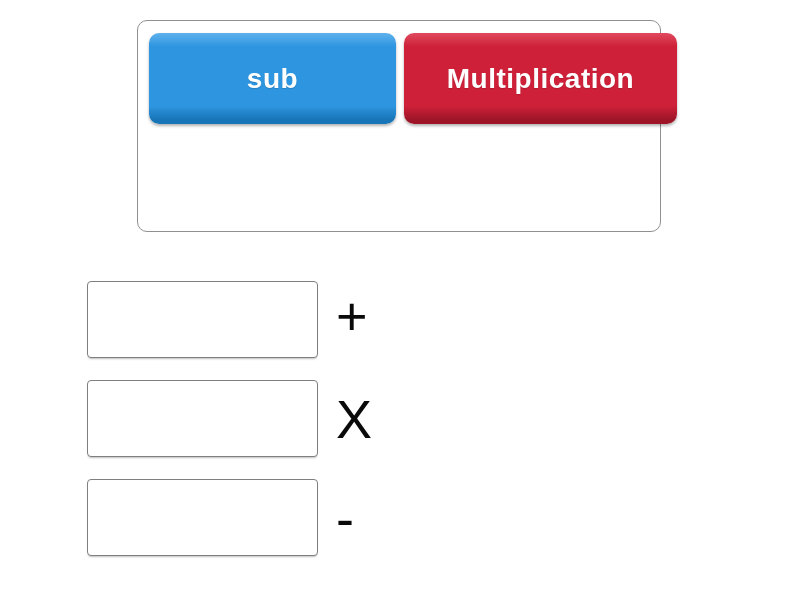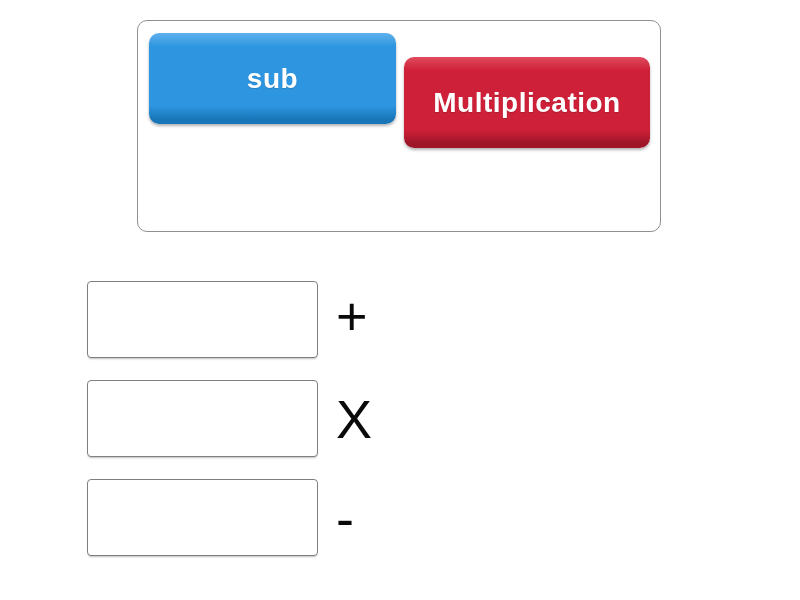--- a/index.html
+++ b/index.html
@@ -43,23 +43,22 @@
     cursor: pointer;
     box-shadow: 0 2px 3px rgba(0,0,0,0.30);
     text-shadow: 0 1px 1px rgba(0,0,0,0.15);
     user-select: none;
   }
   .chip-sub {
     left: 11px; top: 12px; width: 247px; height: 91px;
     background: linear-gradient(180deg, #5FB1EC 0%, #2E96E0 15%, #2E96E0 80%, #1875B8 95%);
   }
   .chip-mult {
-    left: 266px; top: 12px; width: 246px; height: 91px;
+    left: 266px; top: 12px; width: 273px; height: 91px;
     background: linear-gradient(180deg, #E04A5E 0%, #CE2038 15%, #CE2038 80%, #9E1528 95%);
-    margin-top: 24px;
   }
   .chip-add {
     left: 141px; top: 116px; width: 246px; height: 90px;
     background: linear-gradient(180deg, #F89C44 0%, #F5821F 15%, #F5821F 80%, #D4680C 95%);
   }
 
   
   .answer-slot {
     position: absolute;
     left: 87px;

